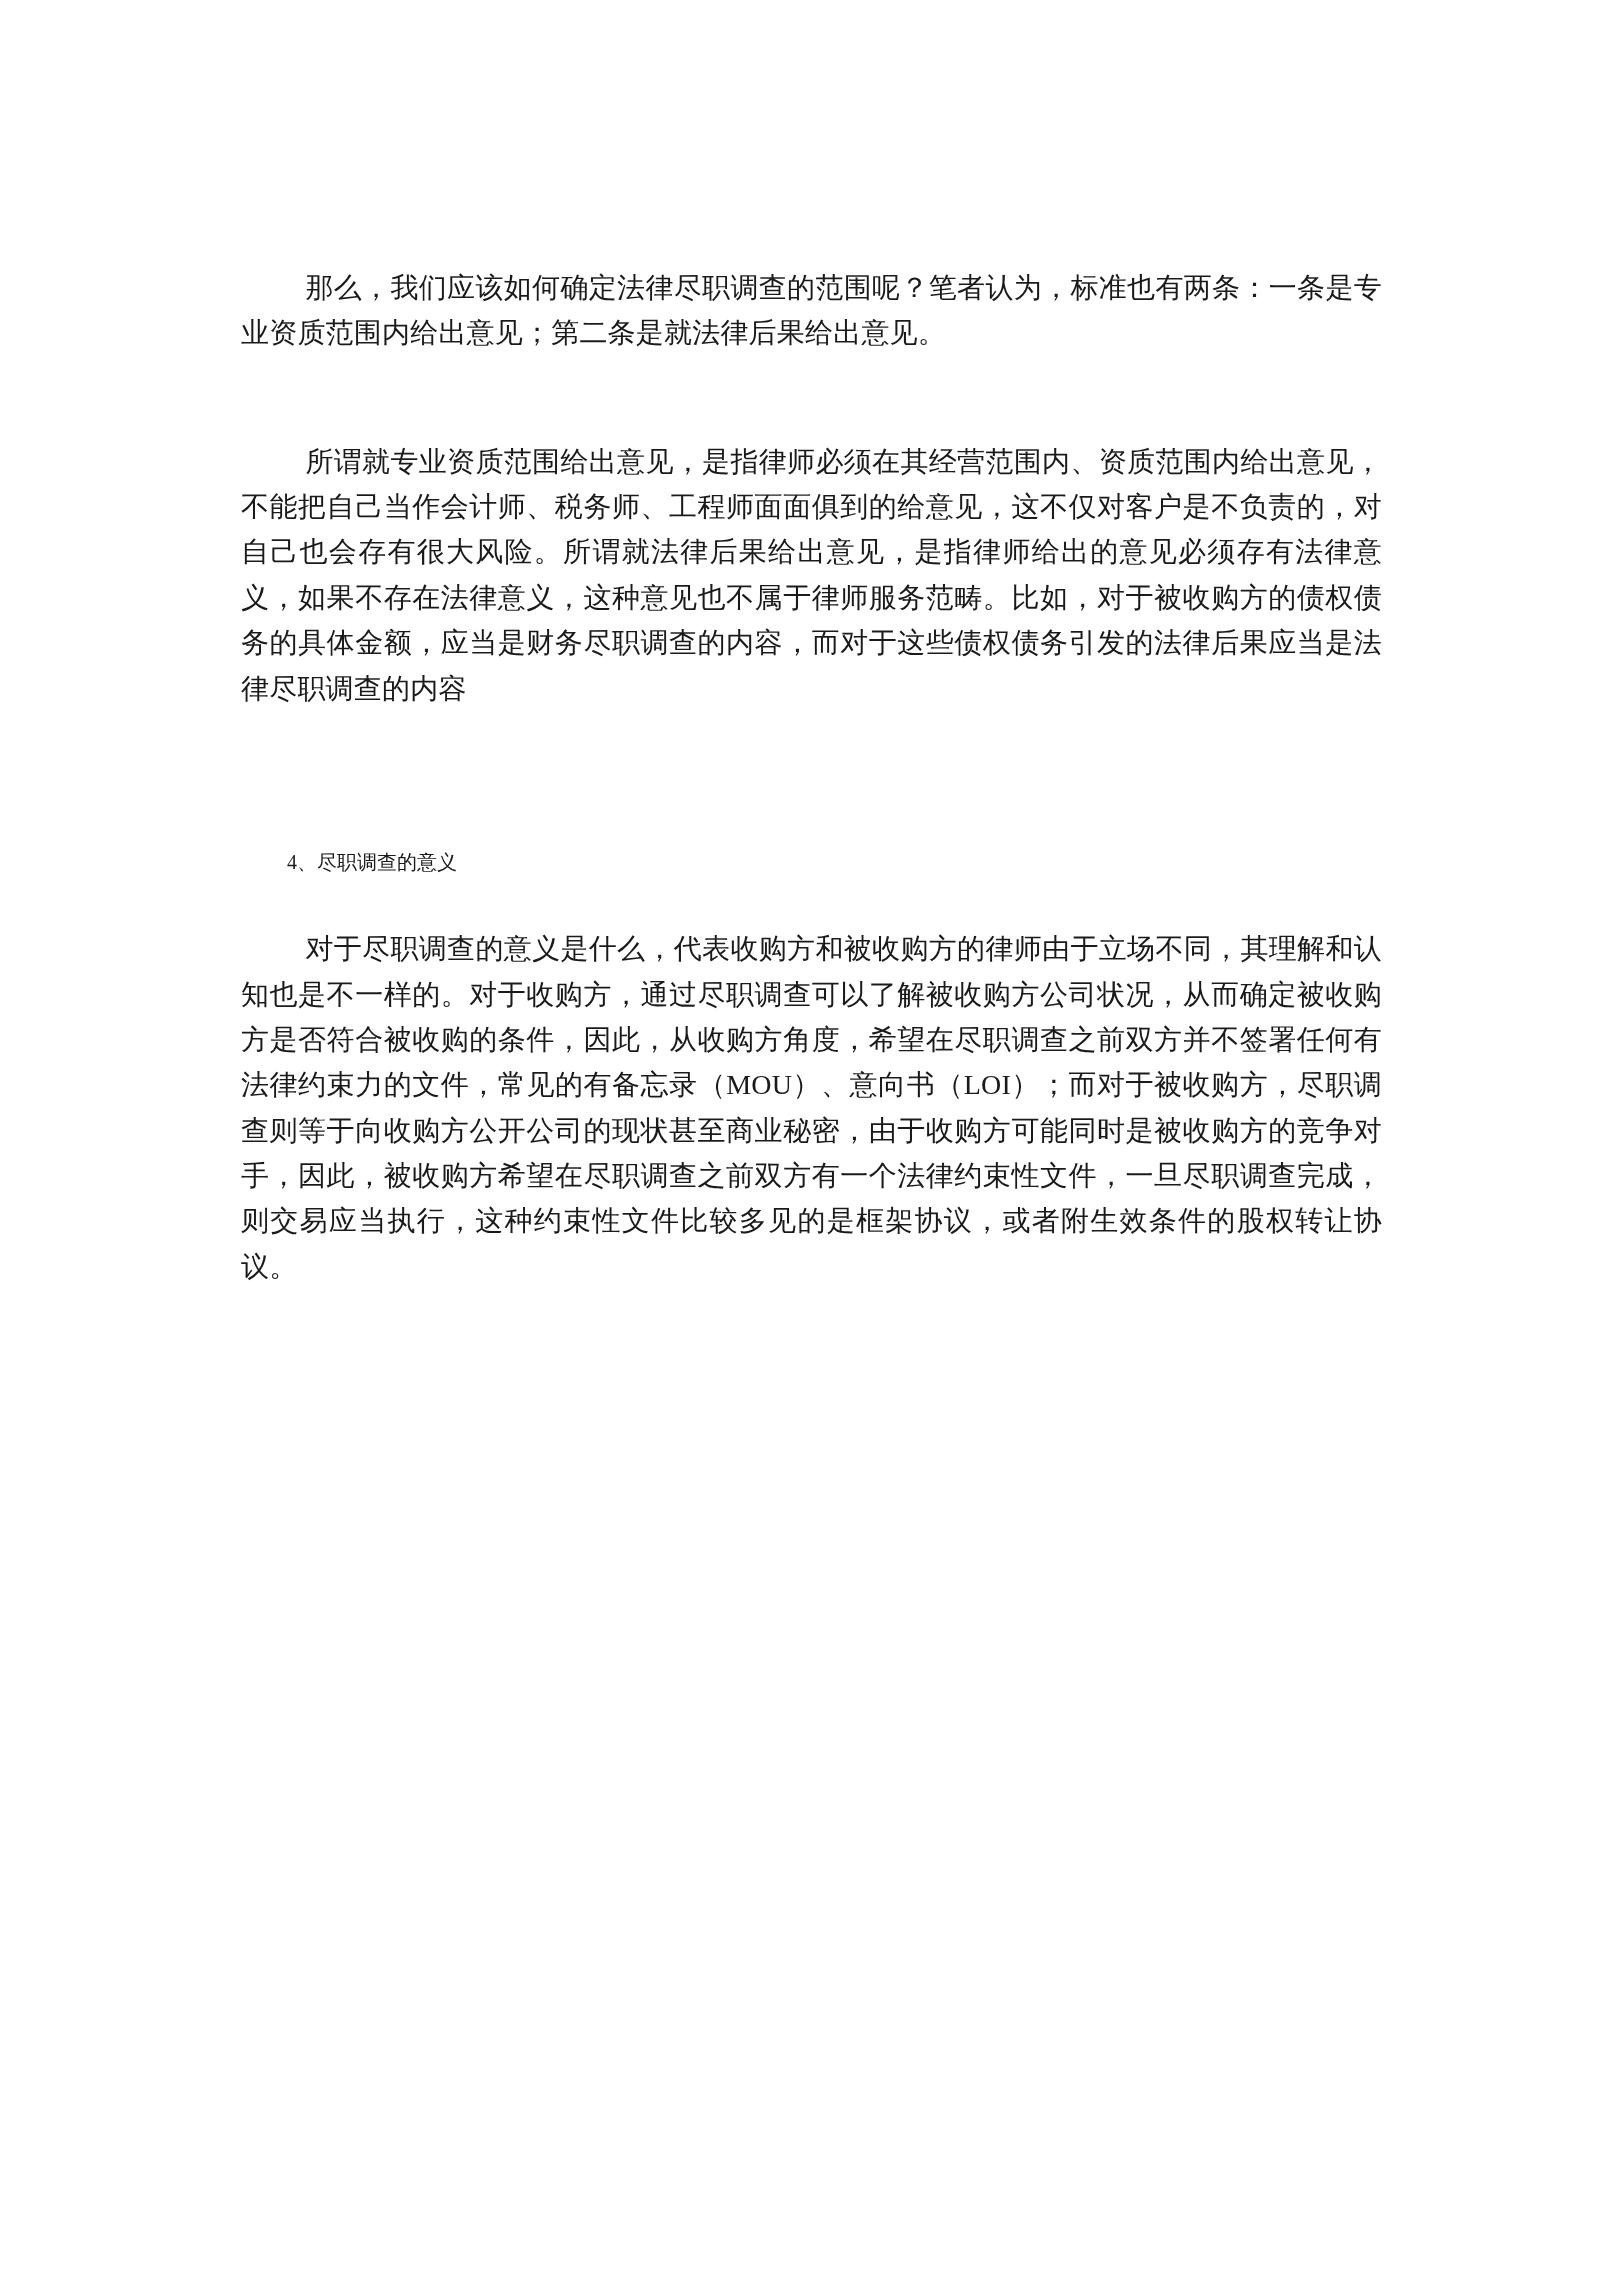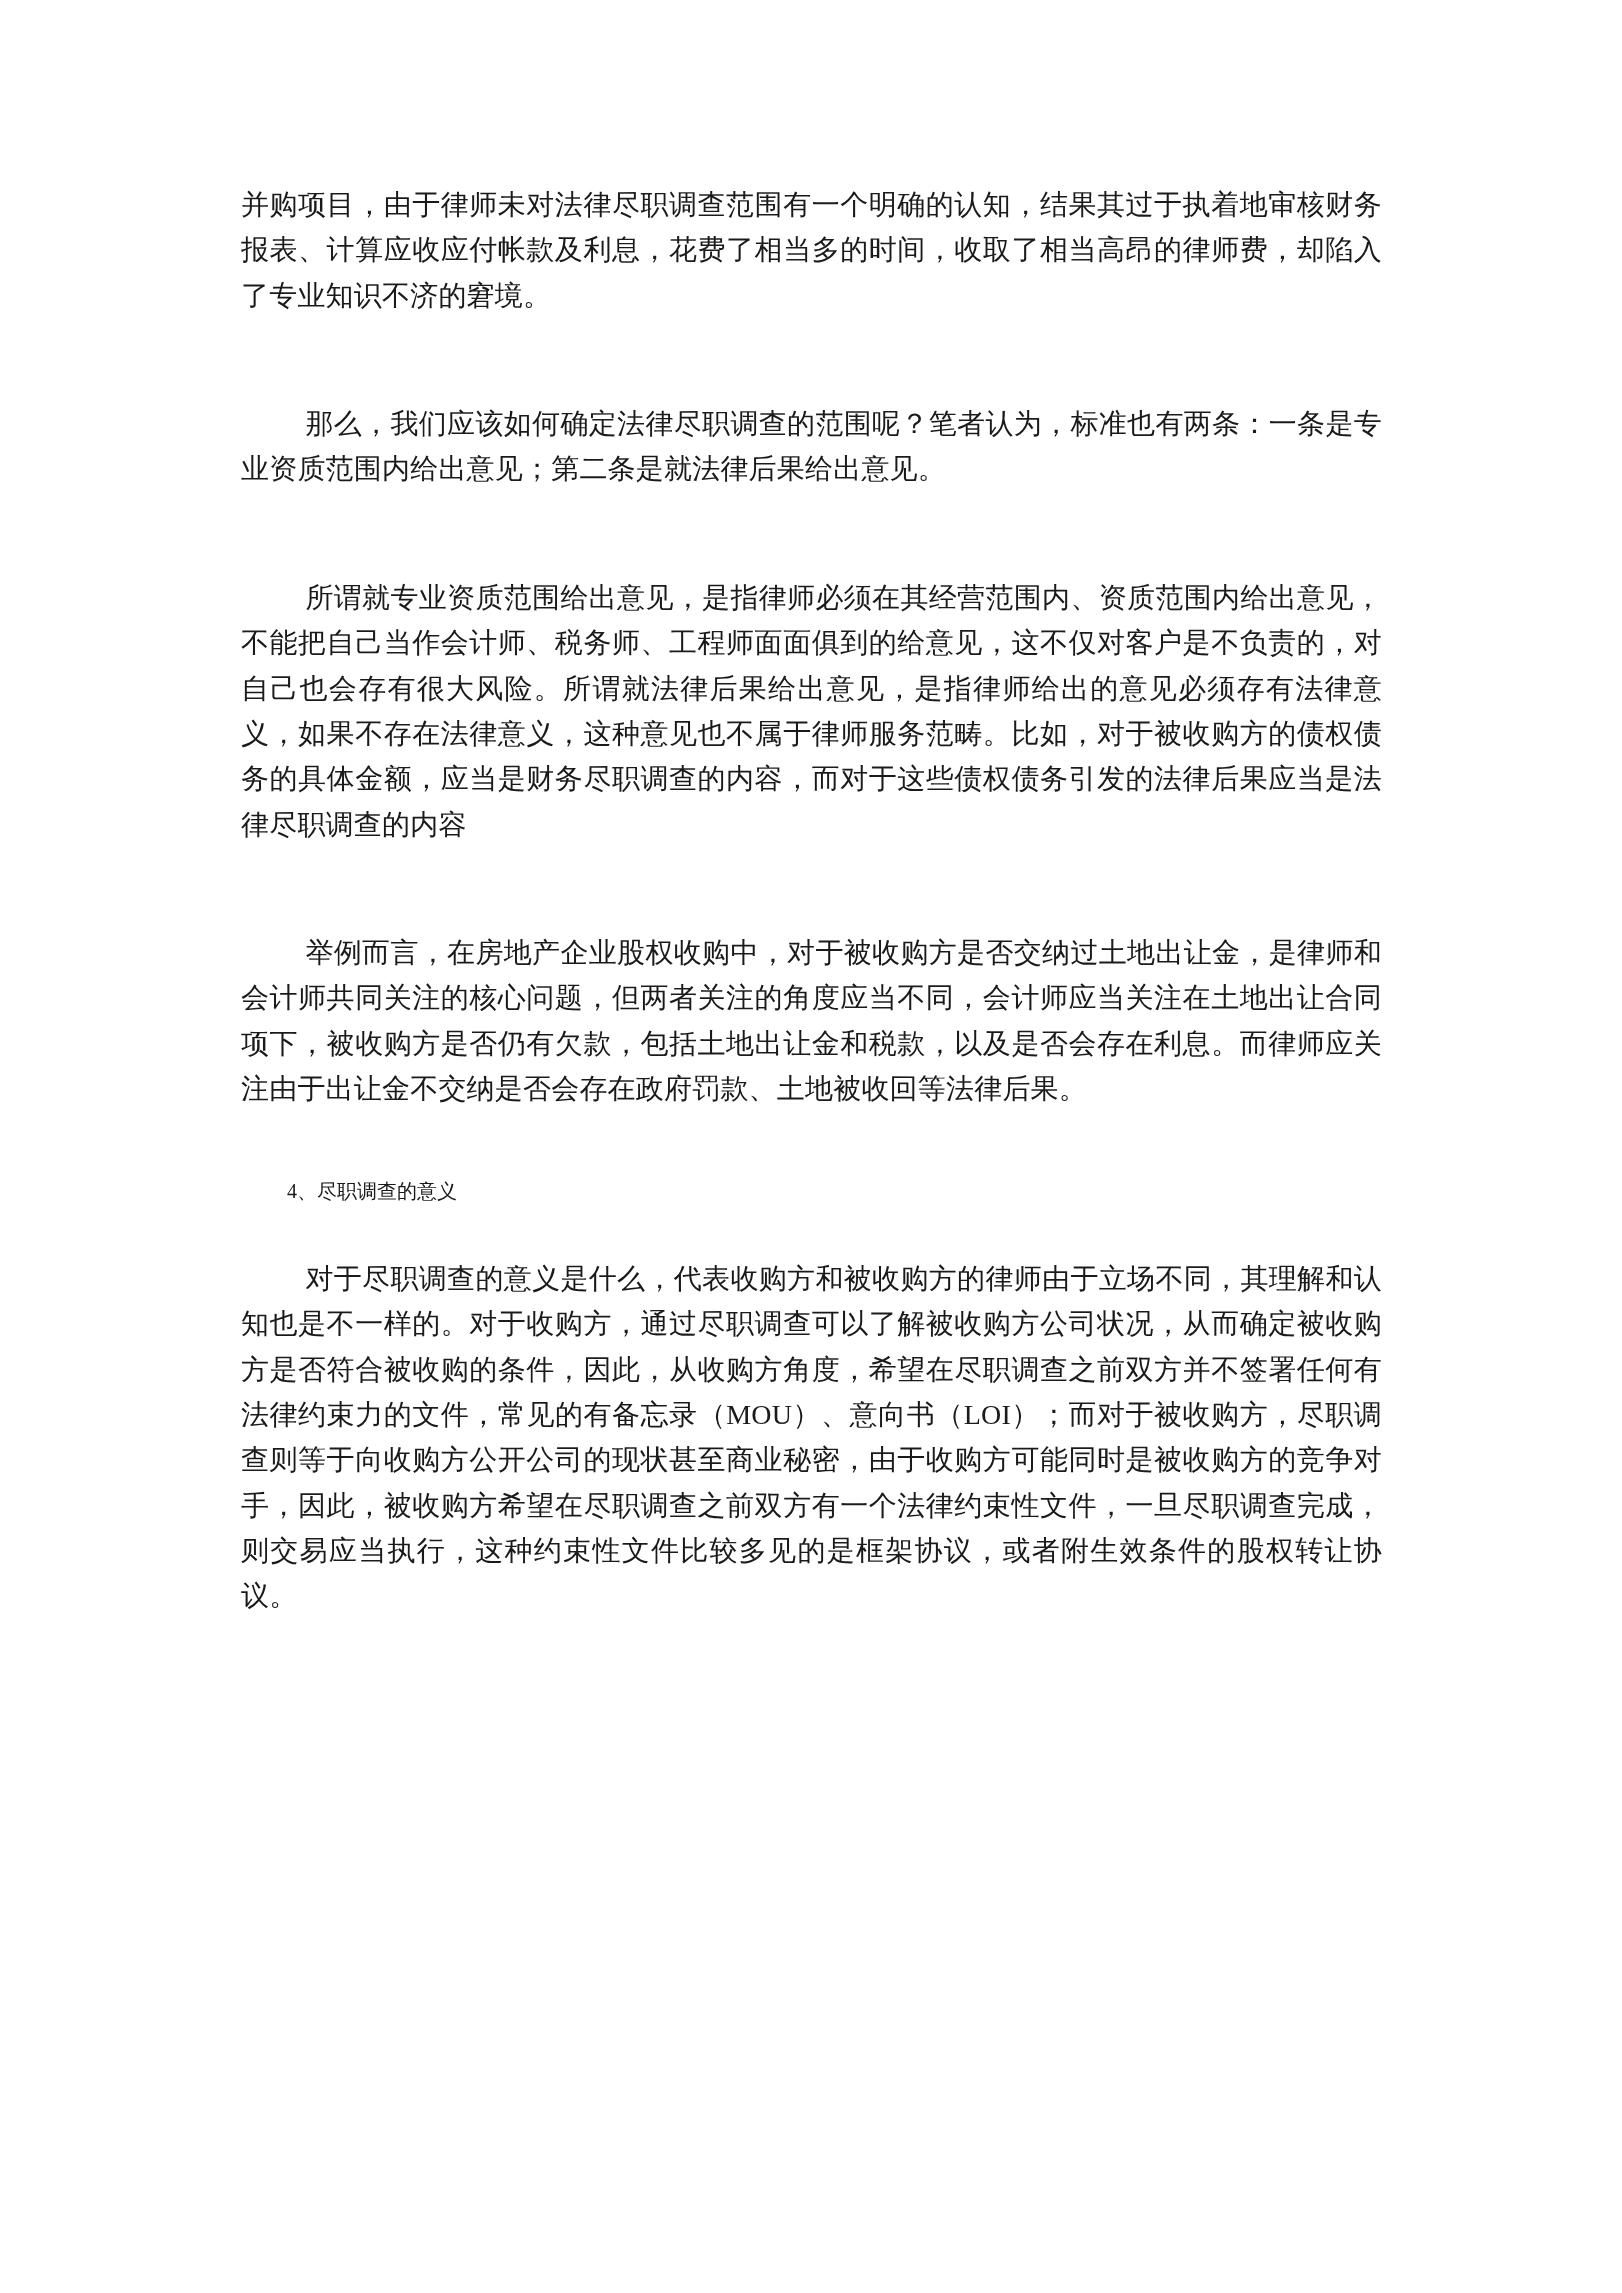--- a/index.html
+++ b/index.html
@@ -44,33 +44,31 @@
     text-indent: 2.3em;
     margin: 0;
   }
 </style>
 </head>
 <body>
 
 <div class="page">
   <div class="doc-body">
 
-    <p class="para">并购项目，由于律师未对法律尽职调查范围有一个明确的认知，结果其过于执着地审核财务报表、计算应收应付帐款及利息，花费了相当多的时间，收取了相当高昂的律师费，却陷入了专业知识不济的窘境。</p>
 
     <div class="gap-xl"></div>
 
     <p class="para indent">那么，我们应该如何确定法律尽职调查的范围呢？笔者认为，标准也有两条：一条是专业资质范围内给出意见；第二条是就法律后果给出意见。</p>
 
     <div class="gap-xl"></div>
 
     <p class="para indent">所谓就专业资质范围给出意见，是指律师必须在其经营范围内、资质范围内给出意见，不能把自己当作会计师、税务师、工程师面面俱到的给意见，这不仅对客户是不负责的，对自己也会存有很大风险。所谓就法律后果给出意见，是指律师给出的意见必须存有法律意义，如果不存在法律意义，这种意见也不属于律师服务范畴。比如，对于被收购方的债权债务的具体金额，应当是财务尽职调查的内容，而对于这些债权债务引发的法律后果应当是法律尽职调查的内容</p>
 
     <div class="gap-xl"></div>
 
-    <p class="para indent">举例而言，在房地产企业股权收购中，对于被收购方是否交纳过土地出让金，是律师和会计师共同关注的核心问题，但两者关注的角度应当不同，会计师应当关注在土地出让合同项下，被收购方是否仍有欠款，包括土地出让金和税款，以及是否会存在利息。而律师应关注由于出让金不交纳是否会存在政府罚款、土地被收回等法律后果。</p>
 
     <div class="gap-lg"></div>
 
     <p class="heading">4、尽职调查的意义</p>
 
     <div class="gap-md"></div>
 
     <p class="para indent">对于尽职调查的意义是什么，代表收购方和被收购方的律师由于立场不同，其理解和认知也是不一样的。对于收购方，通过尽职调查可以了解被收购方公司状况，从而确定被收购方是否符合被收购的条件，因此，从收购方角度，希望在尽职调查之前双方并不签署任何有法律约束力的文件，常见的有备忘录（MOU）、意向书（LOI）；而对于被收购方，尽职调查则等于向收购方公开公司的现状甚至商业秘密，由于收购方可能同时是被收购方的竞争对手，因此，被收购方希望在尽职调查之前双方有一个法律约束性文件，一旦尽职调查完成，则交易应当执行，这种约束性文件比较多见的是框架协议，或者附生效条件的股权转让协议。</p>
 
     <div class="gap-md"></div>

